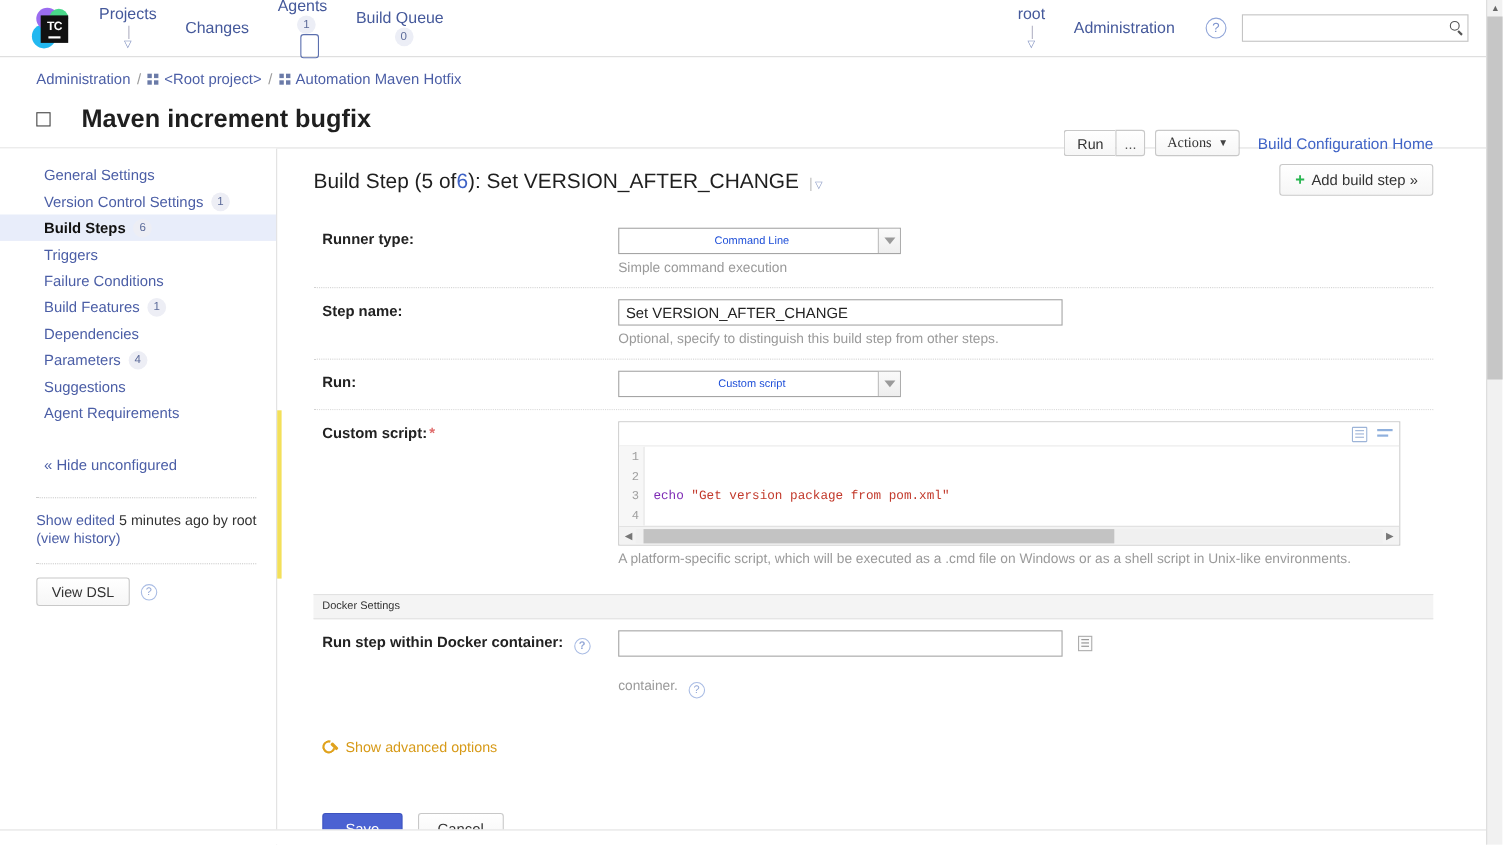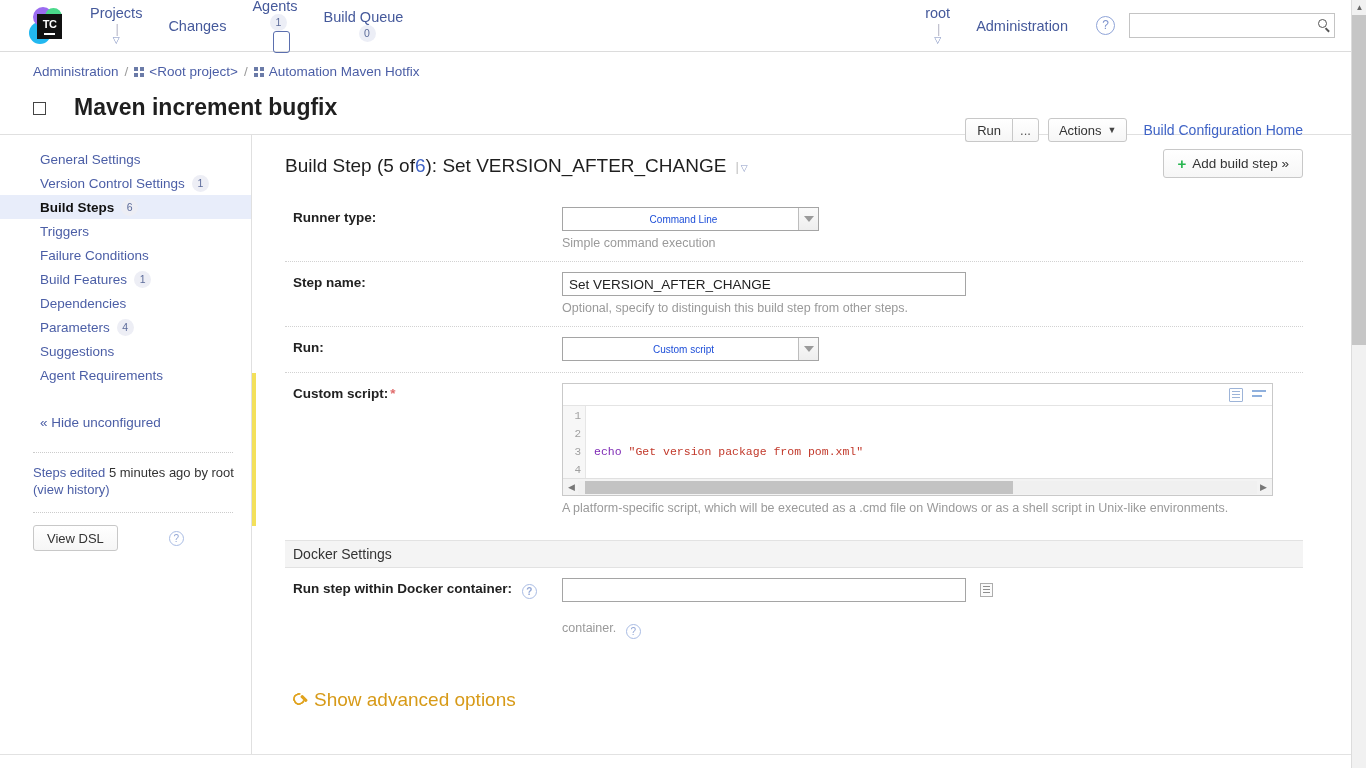--- a/index.html
+++ b/index.html
@@ -171,21 +171,21 @@
     height: 24px;
     display: inline-flex; align-items: center;
   }
   .runsplit { display: flex; margin-right: 9px; }
   .runsplit .b1 {
     border-radius: 3px 0 0 3px; border-right: 0; padding: 3px 11px;
   }
   .runsplit .b2 {
     border-radius: 0 3px 3px 0; padding: 3px 7px; color: #555;
   }
-  .btn-actions { margin-right: 16px; }
+  .btn-actions { margin-right: 16px; font-family: Liberation Serif, serif; }
   .btn-actions .tri {
     margin-left: 6px; font-size: 9px; color: #444;
   }
   .bch-link { color: #3f63c6; font-size: 14px; }
 
   
   .body-wrap { display: flex; border-top: 1px solid #e0e0e0; margin-top: 13px; }
   .sidebar {
     width: 252px; flex: none;
     border-right: 1px solid #e0e0e0;
@@ -212,21 +212,21 @@
   }
   .side-sep {
     border-top: 1px dotted #ccc;
     margin: 22px 18px 0 33px;
   }
   .side-lastedit {
     padding: 11px 14px 0 33px;
     font-size: 13px; line-height: 17px; color: #333;
   }
   .side-lastedit a { color: #4b5ea6; }
-  .side-dsl { padding: 12px 14px 0 33px; display: flex; align-items: center; gap: 41px; }
+  .side-dsl { padding: 12px 14px 0 33px; display: flex; align-items: center; }
   .btn-dsl { padding: 4px 13px; height: 26px; }
   .help-circle.sm {
     width: 15px; height: 15px; font-size: 10px; line-height: 13px;
     margin: 0 0 0 10px; border-color: #a9bce4; color: #93a7d6;
   }
 
   
   .main { flex: 1; padding: 20px 48px 0 33px; position: relative; }
   .main-h1 {
     font-size: 19px; color: #1f1f1f; font-weight: normal;
@@ -374,21 +374,21 @@
   .hs-thumb {
     position: absolute; left: 1%; top: 0;
     width: 63%; height: 13px;
     background: #c3c3c3;
   }
 
   .section-head {
     background: #f4f4f4;
     border-top: 1px solid #e2e2e2;
     border-bottom: 1px solid #e2e2e2;
-    font-size: 14px; color: #333;
+    font-size: 10px; color: #333;
     padding: 5px 0 5px 8px;
     margin-top: 14px;
   }
 
   .dockinput {
     width: 404px; height: 24px;
     border: 1px solid #a5a5a5;
     background: #fff; outline: none;
     font-family: "Liberation Sans", sans-serif;
     font-size: 13.5px; padding: 0 6px;
@@ -399,23 +399,23 @@
     position: relative; display: inline-block;
     vertical-align: -2px;
   }
   .inline-ic::before {
     content:""; position:absolute; left:2px; top:2px; right:2px;
     height:1.2px; background:#8e8e8e;
     box-shadow: 0 3px 0 #8e8e8e, 0 6px 0 #8e8e8e;
   }
 
   .advanced {
-    margin-top: 39px; padding-left: 8px;
+    margin-top: 26px; padding-left: 8px;
     display: flex; align-items: center;
-    color: #d79a18; font-size: 19px;
+    color: #d79a18; font-size: 13px;
   }
   .wrench {
     display:inline-block; width: 14px; height: 14px; margin-right: 7px;
     position: relative; flex: none;
   }
   .wrench::before {
     content:""; position:absolute; left:7px; top:4px;
     width: 8px; height: 3px; background: #e0a21c;
     transform: rotate(45deg); border-radius: 1px;
   }
@@ -588,21 +588,21 @@
       </div>
       <div class="side-item">
         <span>Agent Requirements</span>
       </div>
 
       <a class="side-hide" href="#" style="display:block">« Hide unconfigured</a>
 
       <div class="side-sep"></div>
 
       <div class="side-lastedit">
-        <a href="#">Steps edited</a>
+        <a href="#">Show edited</a>
         <span>5 minutes ago by root</span>
         <a href="#">(view history)</a>
       </div>
 
       <div class="side-sep" style="margin-top:14px"></div>
 
       <div class="side-dsl">
         <button class="btn btn-dsl">View DSL</button>
         <span class="help-circle sm">?</span>
       </div>

